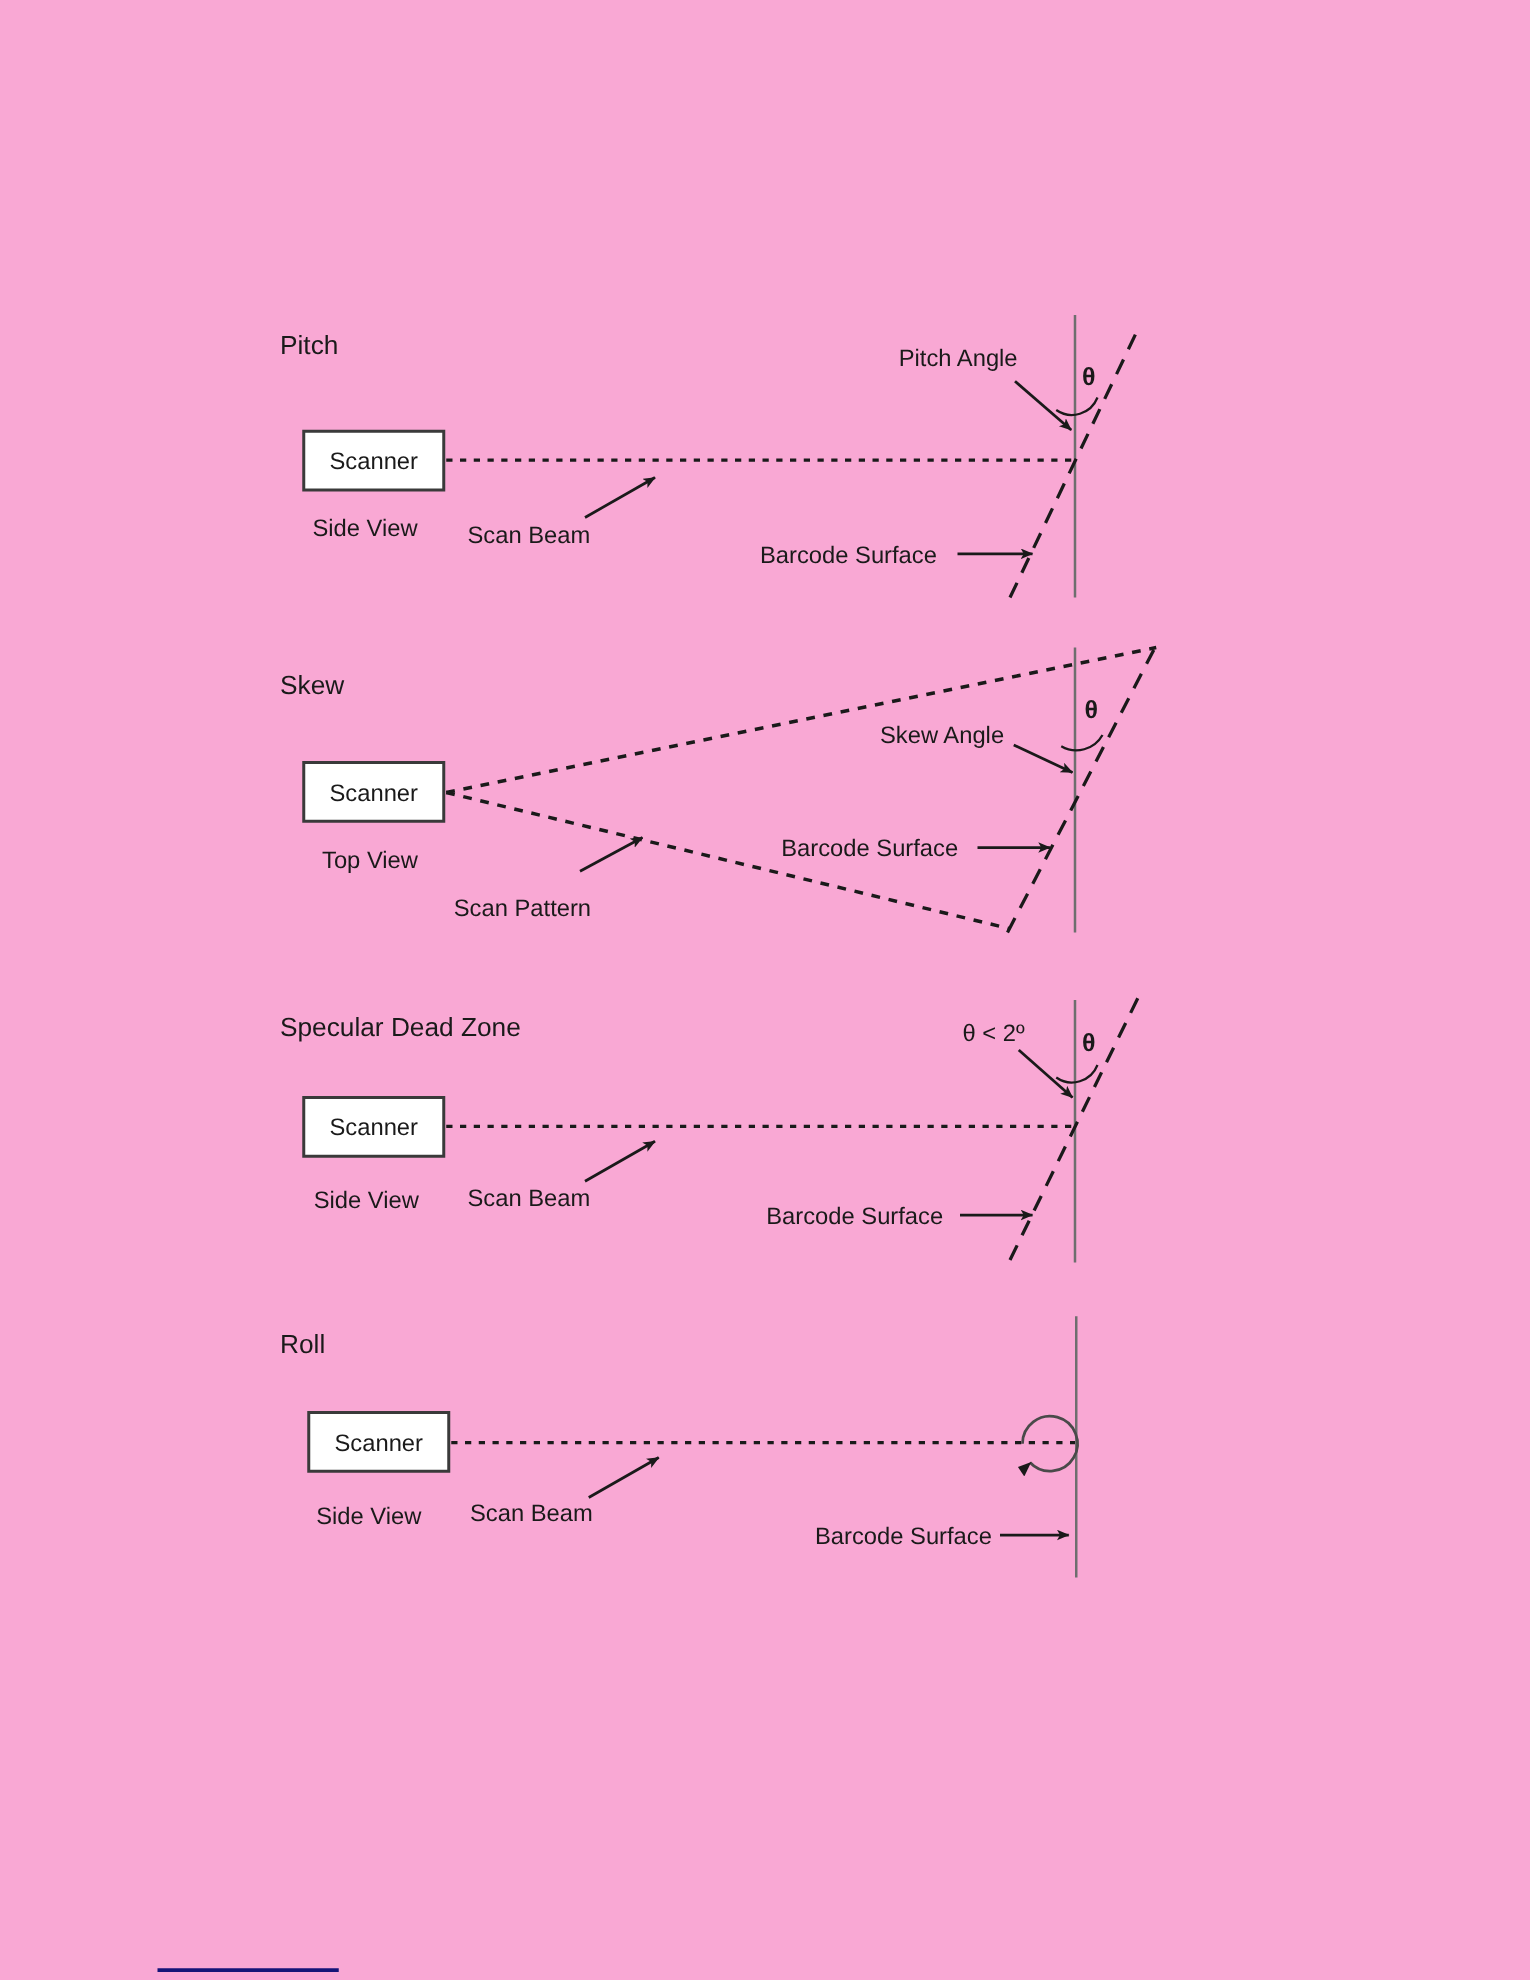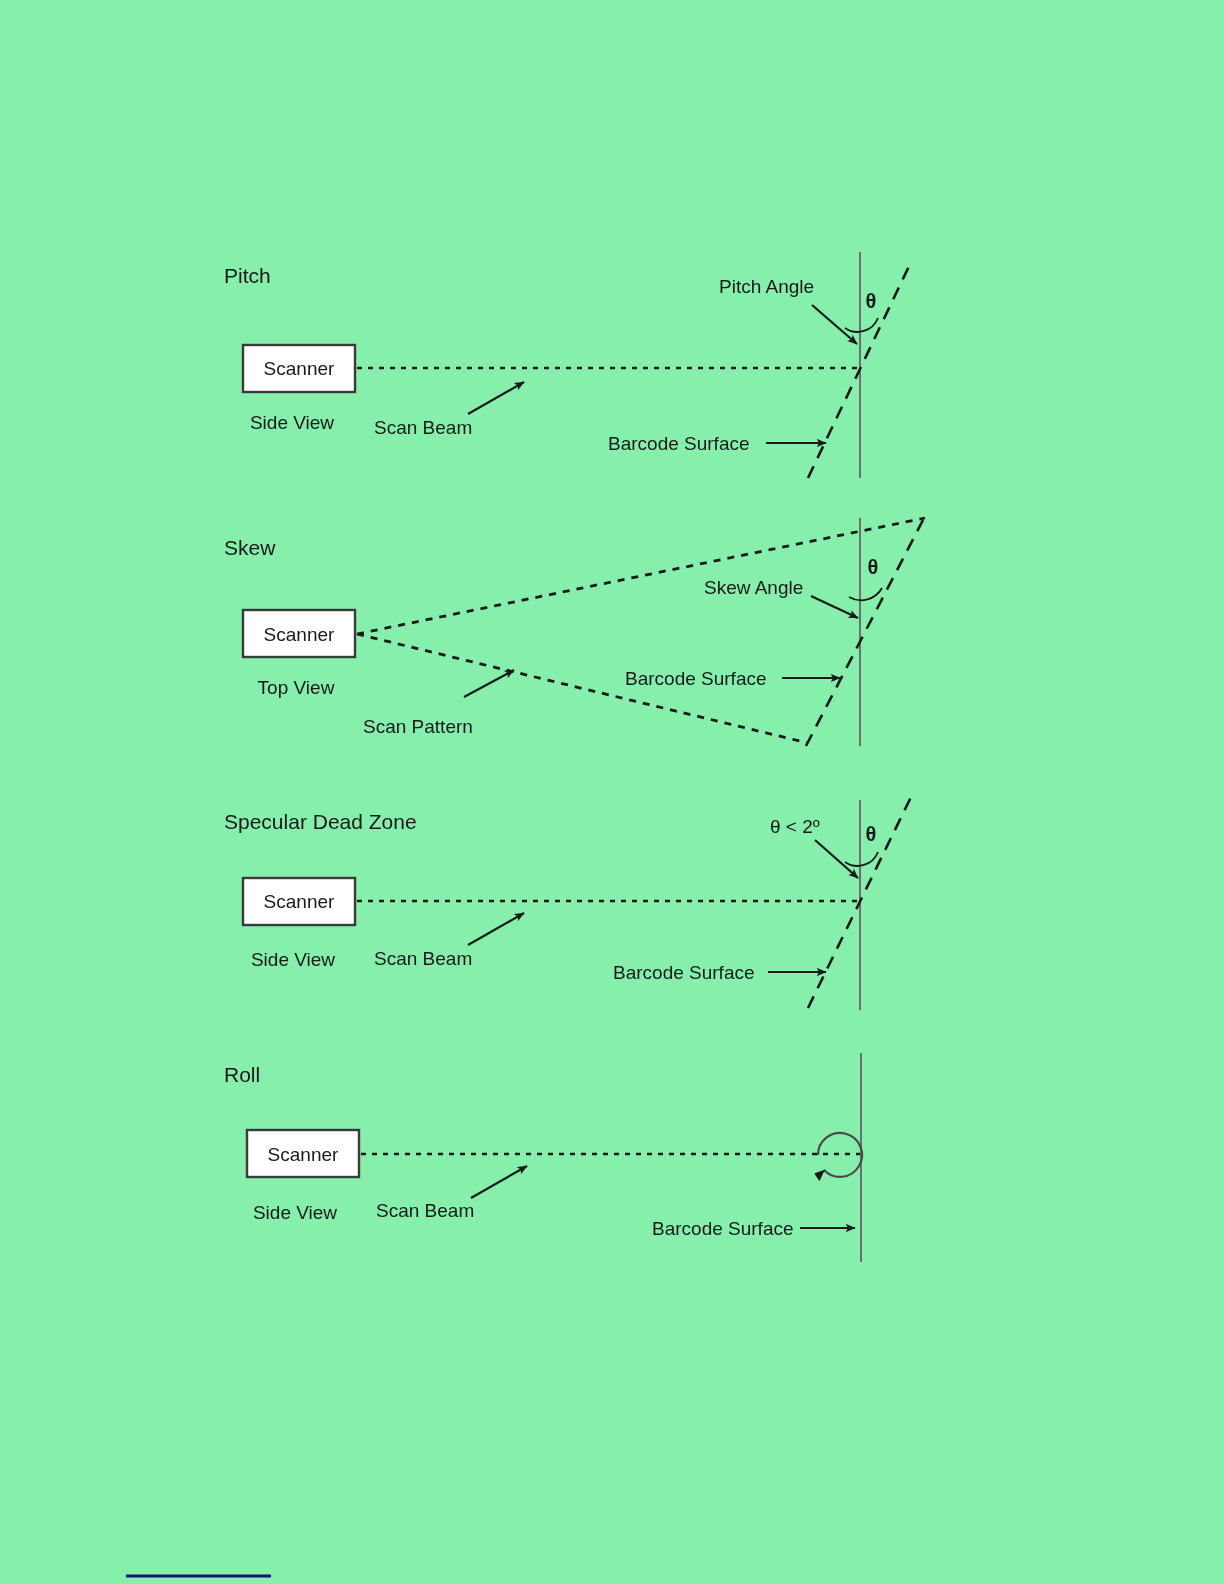--- a/index.html
+++ b/index.html
@@ -11,21 +11,21 @@
     width: 1224px;
     height: 1584px;
     position: relative;
     font-family: "Liberation Sans", "DejaVu Sans", sans-serif;
     color: #1a1a1a;
     overflow: hidden;
   }
   #page {
     position: absolute;
     inset: 0;
-    background: #86efac;
+    background: #f9a8d4;
   }
   svg.diagram {
     position: absolute;
     left: 0;
     top: 0;
     width: 1224px;
     height: 1584px;
   }
   .lbl {
     font-family: "Liberation Sans", "DejaVu Sans", sans-serif;

